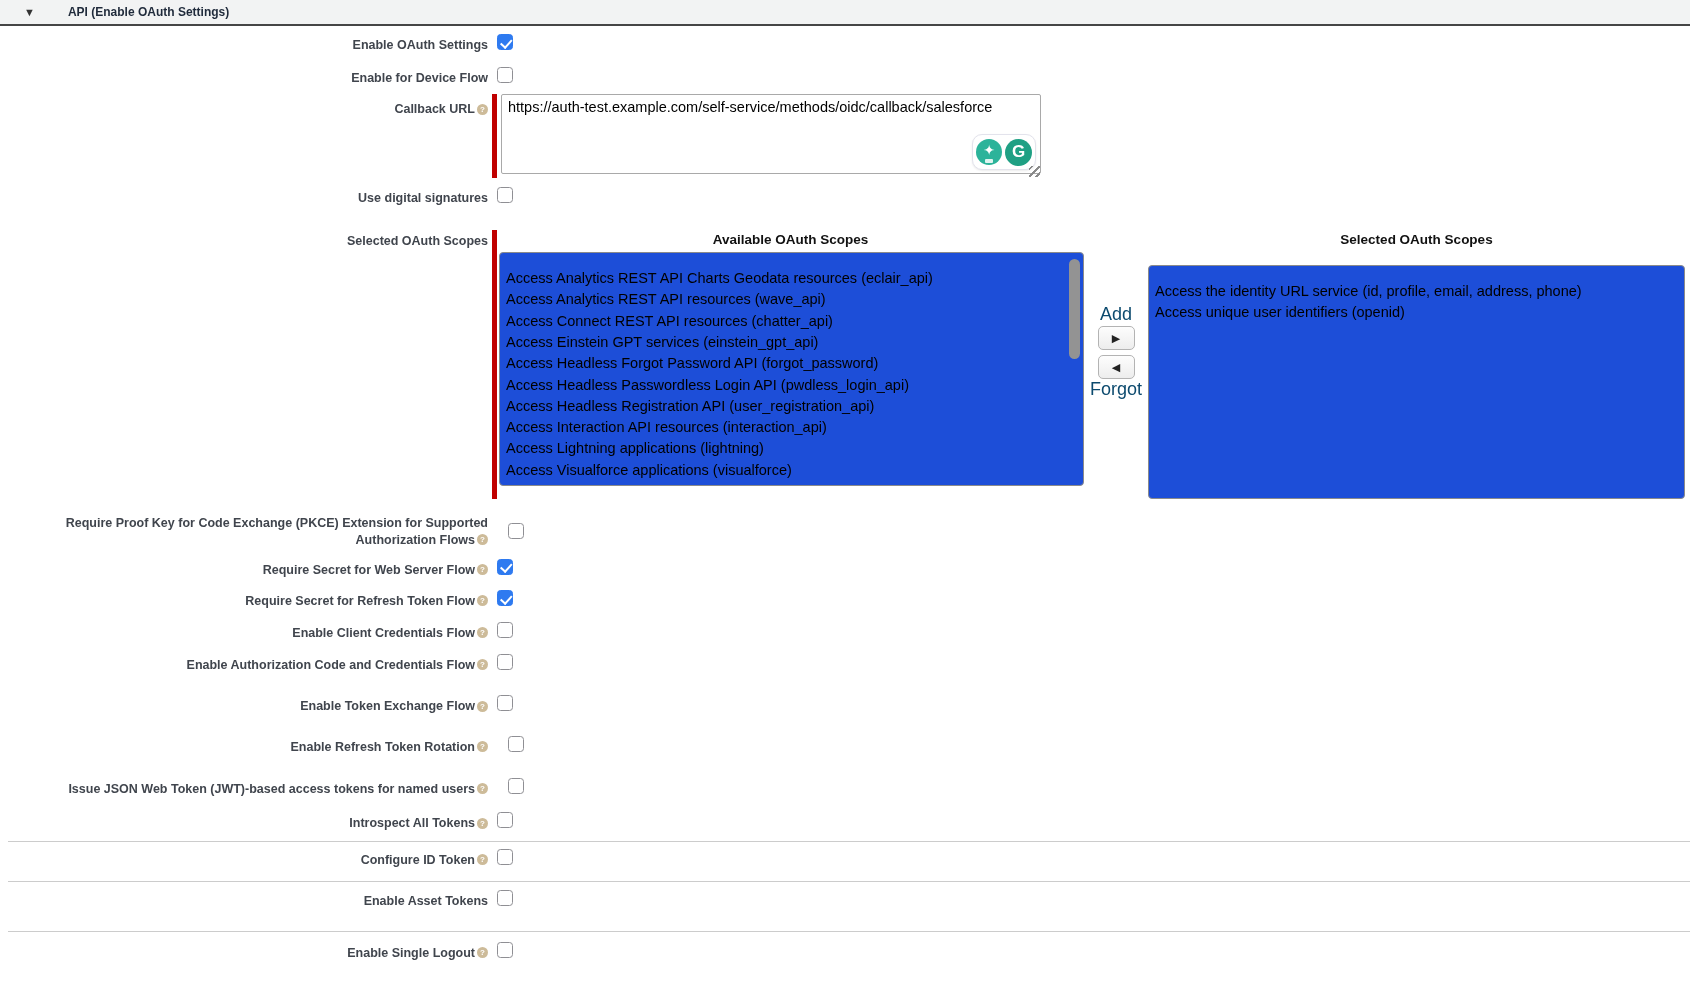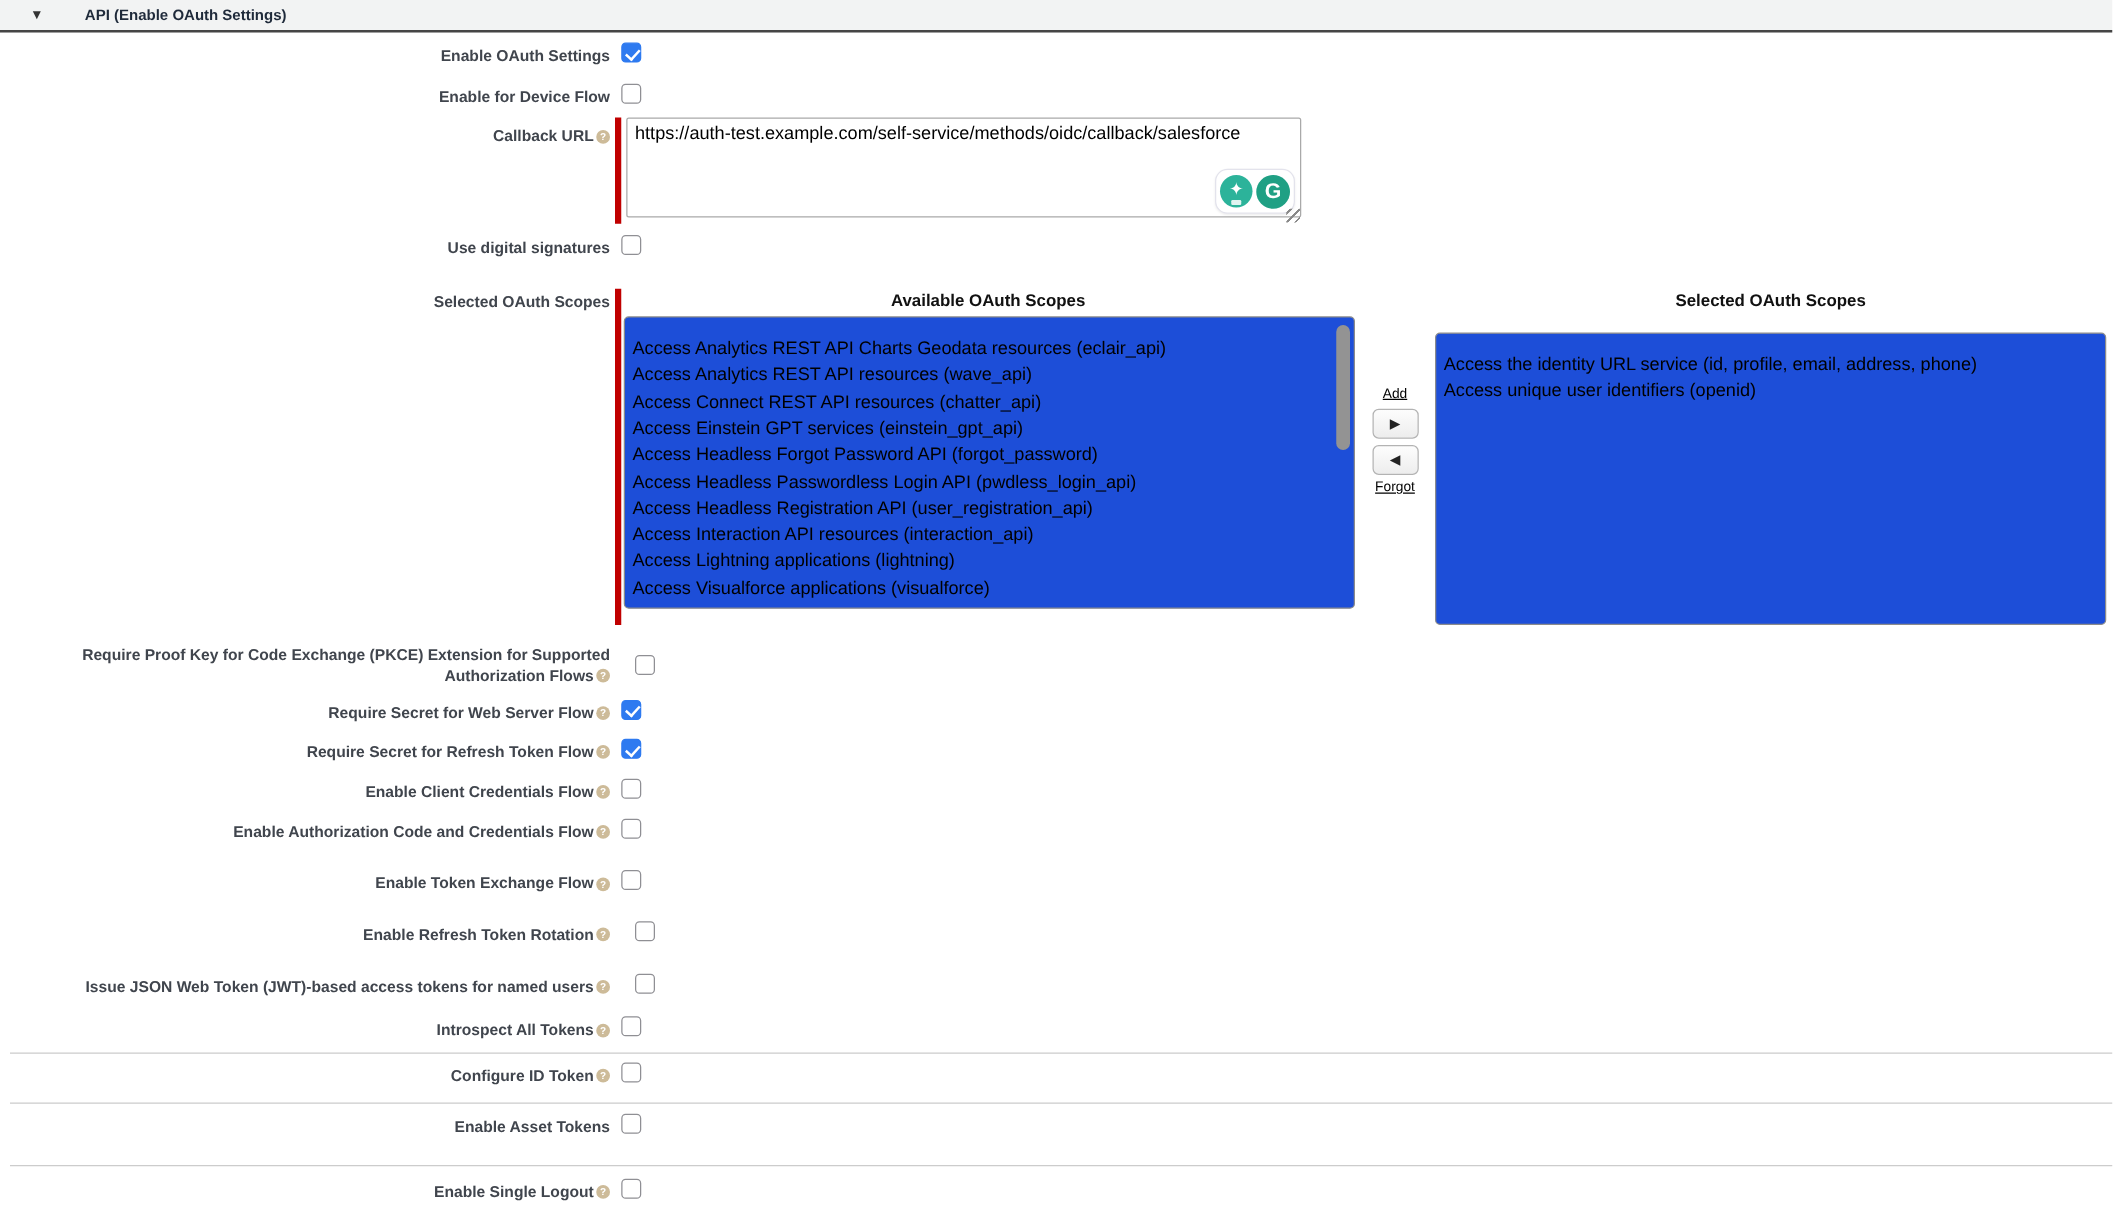--- a/index.html
+++ b/index.html
@@ -69,21 +69,21 @@
   .listbox { border:1px solid #8b8b8b; border-radius:4px; background:#1d4ed8;
     height:234px; overflow:hidden; position:relative; padding-top:15px; }
   .lb-left { width:585px; margin-left:2px; }
   .lb-right { width:537px;margin-top:13px; }
   .lb-item { font-size:14.5px; color:#000; line-height:21.3px; padding:0 6px;
     white-space:nowrap; cursor:default; }
   .sb-thumb { position:absolute; top:6px; right:3px; width:11px; height:100px;
     border-radius:5.5px; background:#939393; }
   .mid-col { width:64px; display:flex; flex-direction:column; align-items:center;
     padding-top:76px; }
-  .mid-col .mv-lbl { font-size:11px; color:#000000; line-height:17px;text-decoration:underline; }
+  .mid-col .mv-lbl { font-size:18px; color:#0c4a6e; line-height:17px; }
   .mv-btn { width:37px; height:24px; border:1px solid #b3b3b3; border-radius:5px;
     background:linear-gradient(#fdfdfd,#ededed); font-size:11px; color:#222;
     line-height:22px; text-align:center; cursor:pointer; margin:3px 0 2px; }
 </style>
 </head>
 <body>
 
 <div class="sec-header">
   <span class="tri">▼</span>
   <span class="sec-title">API (Enable OAuth Settings)</span>

